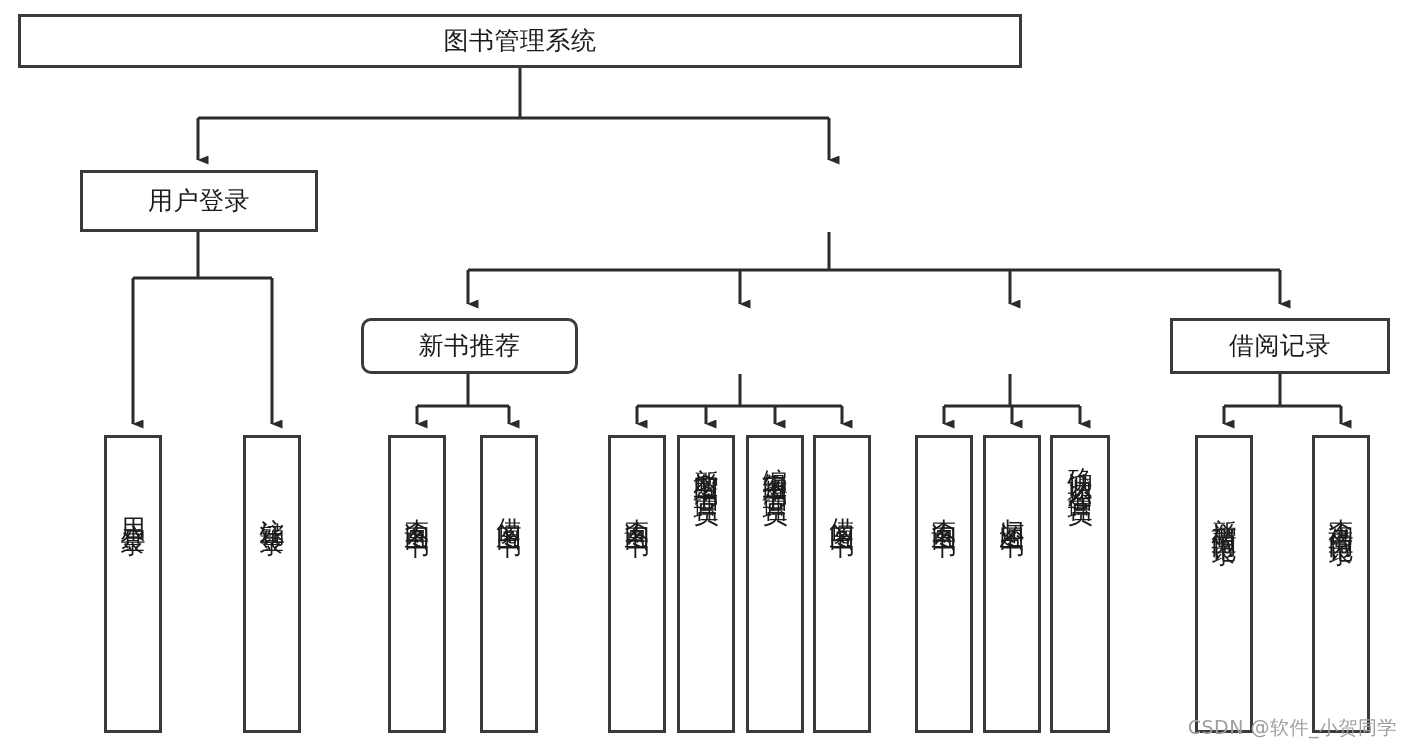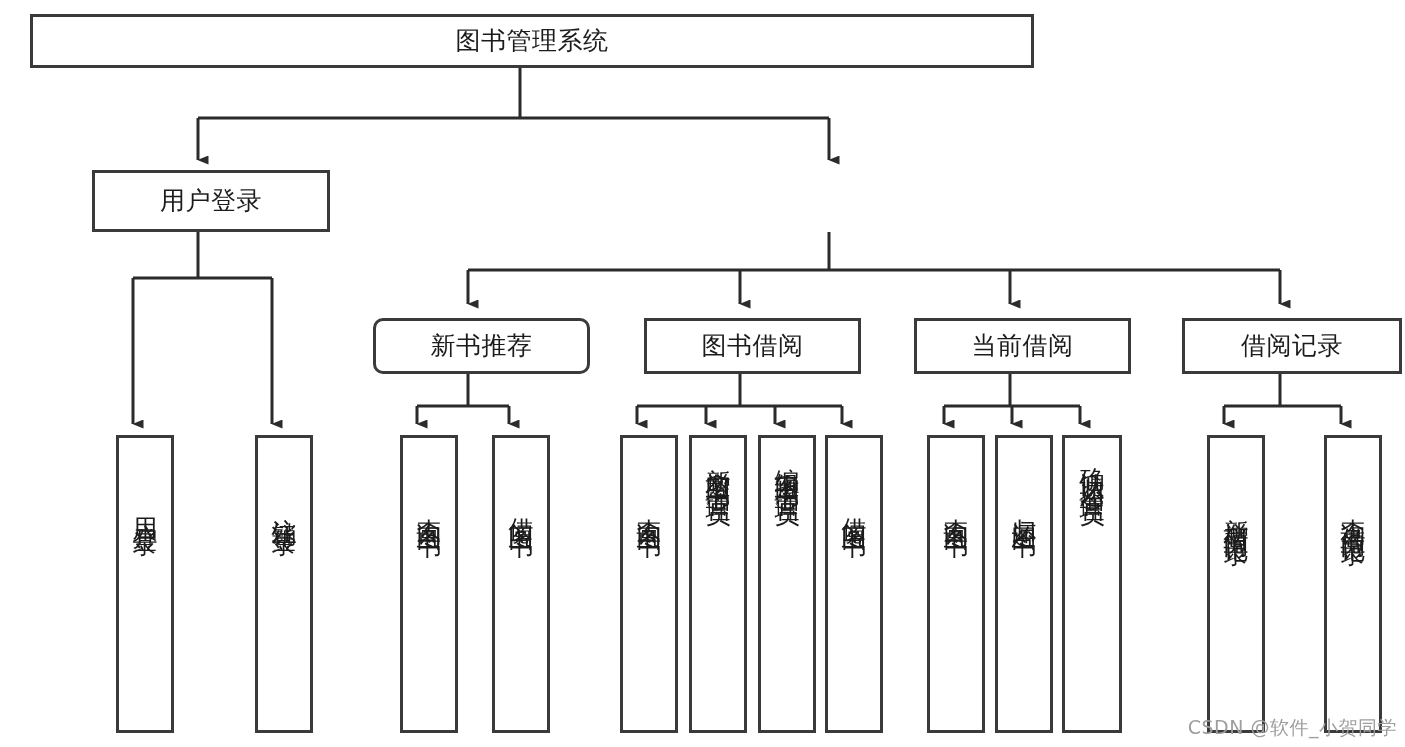--- a/index.html
+++ b/index.html
@@ -27,21 +27,20 @@
   .node {
     position: absolute;
     box-sizing: border-box;
     background: #ffffff;
     border: 3px solid #3a3a3a;
     display: flex;
     align-items: center;
     justify-content: center;
     color: #1b1b1b;
     z-index: 2;
-    margin-left: 12px;
   }
   .node-label {
     display: block;
     text-align: center;
     line-height: 1.18;
     letter-spacing: 0.5px;
   }
   .node.horizontal .node-label {
     writing-mode: horizontal-tb;
     font-size: 25px;
@@ -139,26 +138,20 @@
     <span class="node-label">图书管理系统</span>
   </div>
 
   <div class="node horizontal" style="left:80px; top:170px; width:238px; height:62px;">
     <span class="node-label">用户登录</span>
   </div>
 
   <div class="node horizontal" style="left:361px; top:318px; width:217px; height:56px;border-radius:10px;">
     <span class="node-label">新书推荐</span>
   </div>
-  <div class="node horizontal" style="left:632px; top:318px; width:217px; height:56px;">
-    <span class="node-label">图书借阅</span>
-  </div>
-  <div class="node horizontal" style="left:902px; top:318px; width:217px; height:56px;">
-    <span class="node-label">当前借阅</span>
-  </div>
   <div class="node horizontal" style="left:1170px; top:318px; width:220px; height:56px;">
     <span class="node-label">借阅记录</span>
   </div>
 
   <div class="node vertical mid" style="left:104px; top:435px; width:58px; height:298px;">
     <span class="node-label">用户登录</span>
   </div>
   <div class="node vertical mid" style="left:243px; top:435px; width:58px; height:298px;">
     <span class="node-label">注销登录</span>
   </div>

